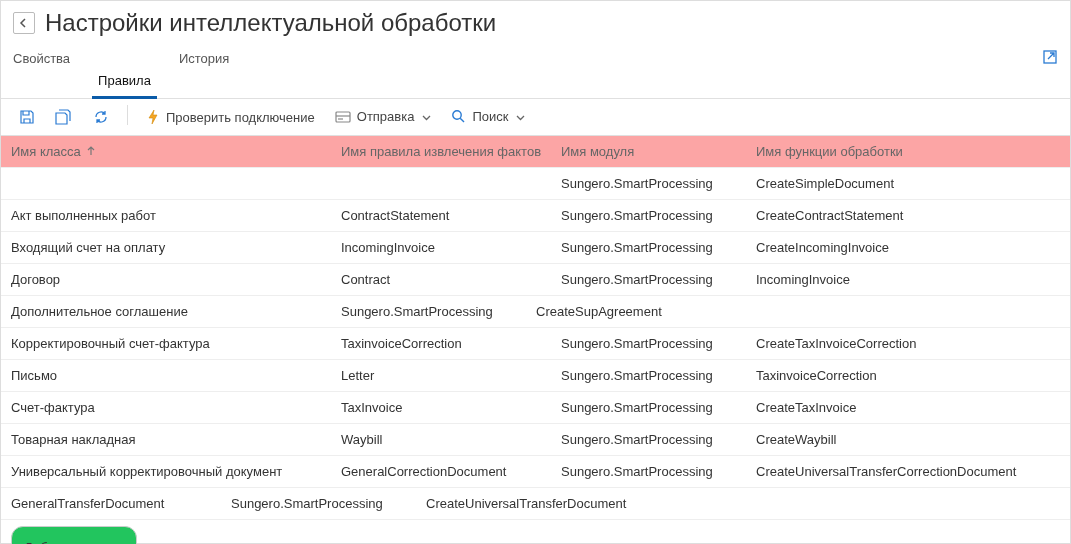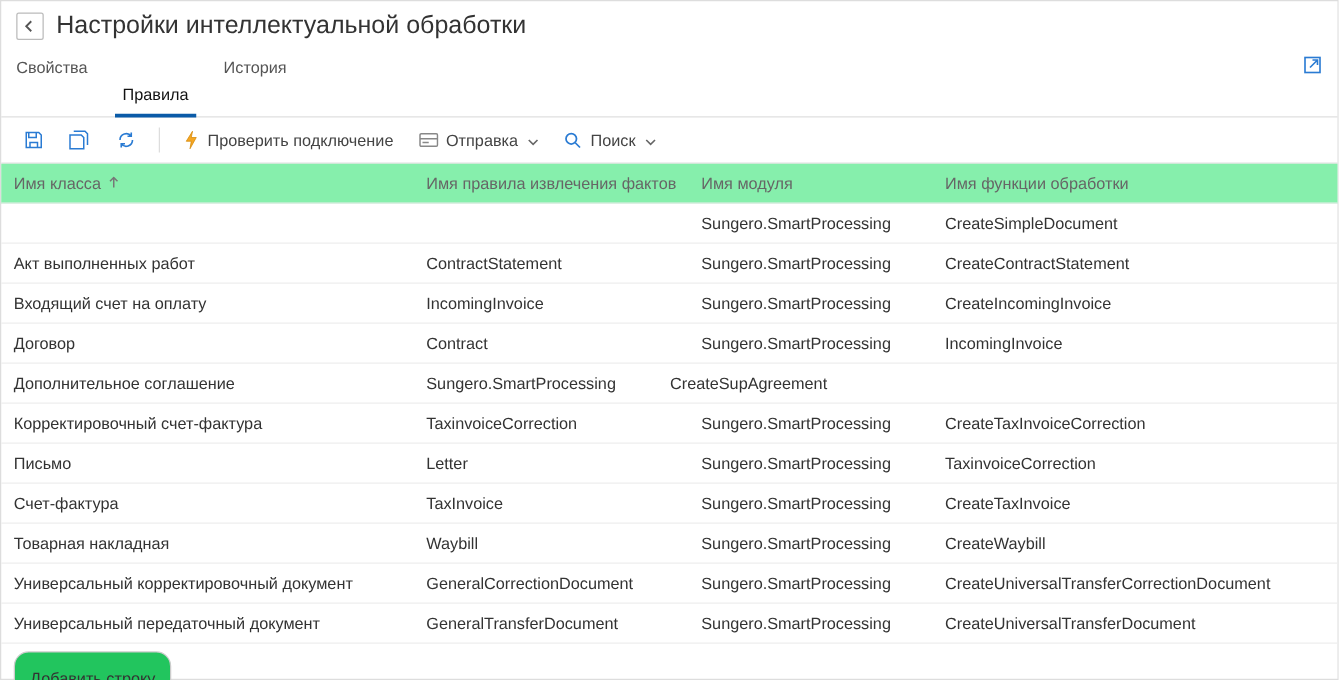--- a/index.html
+++ b/index.html
@@ -25,21 +25,21 @@
   .back-btn {
     width: 22px; height: 22px;
     border: 1px solid #bbb;
     display: flex; align-items: center; justify-content: center;
     margin-right: 10px;
     cursor: pointer;
     border-radius: 2px;
     color: #555;
   }
   .page-title {
-    font-size: 20px;
+    font-size: 24px;
     color: #333;
     font-weight: 400;
   }
   .tabs {
     display: flex;
     padding: 0 12px;
     border-bottom: 1px solid #e0e0e0;
     position: relative;
   }
   .tab {
@@ -65,21 +65,21 @@
   .popout {
     position: absolute;
     right: 12px;
     top: 6px;
     width: 16px; height: 16px;
     color: #2a7bd3;
     cursor: pointer;
   }
   .toolbar {
     display: flex;
-    align-items: center;
+    align-items: flex-start;
     padding: 6px 10px;
     gap: 4px;
     border-bottom: 1px solid #e0e0e0;
   }
   .tb-btn {
     display: flex;
     align-items: center;
     gap: 6px;
     padding: 4px 8px;
     cursor: pointer;
@@ -95,21 +95,21 @@
   .table {
     width: 100%;
   }
   .thead, .trow {
     display: flex;
     align-items: center;
     border-bottom: 1px solid #eee;
   }
   .thead {
     color: #666;
-    background: #86efac;
+    background: #fca5a5;
   }
   .th, .td {
     padding: 8px 10px;
     overflow: hidden;
     text-overflow: ellipsis;
     white-space: nowrap;
   }
   .th { display: flex; align-items: center; gap: 6px; cursor: pointer; }
   .col0 { width: 330px; }
   .col1 { width: 220px; }
@@ -280,21 +280,20 @@
           <div class="td col2">Sungero.SmartProcessing</div>
           <div class="td col3">CreateWaybill</div>
         </div>
         <div class="trow">
           <div class="td col0">Универсальный корректировочный документ</div>
           <div class="td col1">GeneralCorrectionDocument</div>
           <div class="td col2">Sungero.SmartProcessing</div>
           <div class="td col3">CreateUniversalTransferCorrectionDocument</div>
         </div>
         <div class="trow">
-          <div class="td col0">Универсальный передаточный документ</div>
           <div class="td col1">GeneralTransferDocument</div>
           <div class="td col2">Sungero.SmartProcessing</div>
           <div class="td col3">CreateUniversalTransferDocument</div>
         </div>
       </div>
   </div>
 
   <div class="addrow">Добавить строку</div>
 
 </div>

